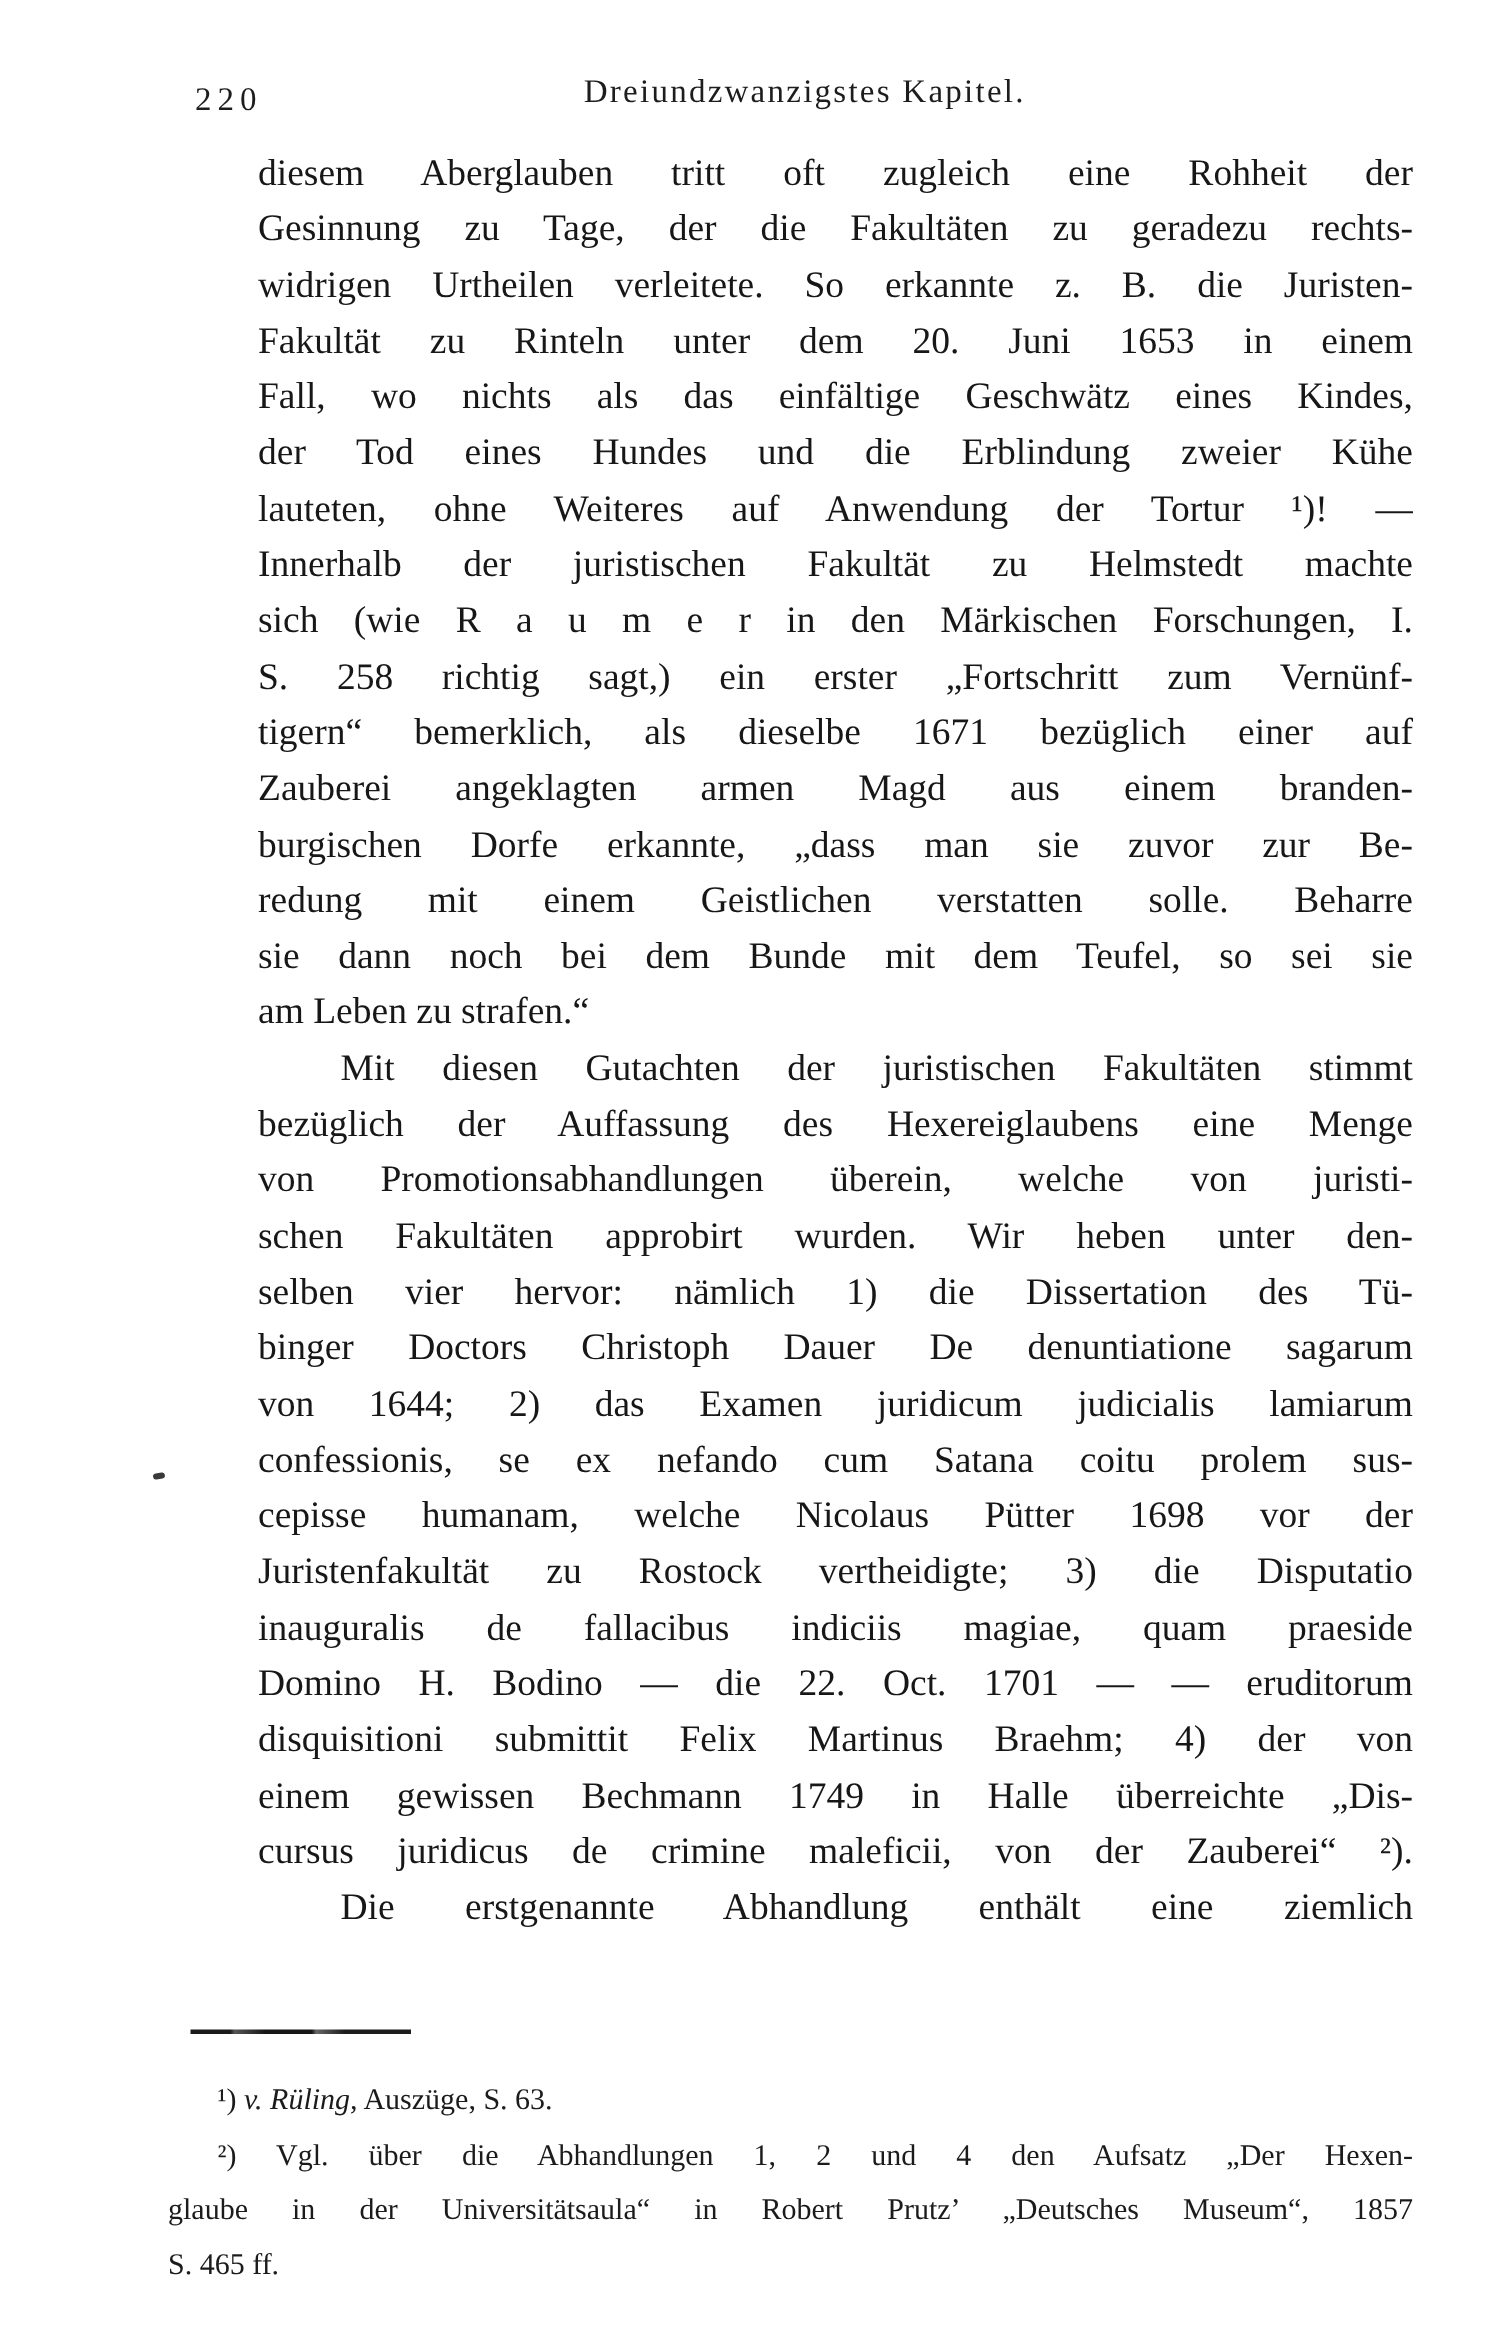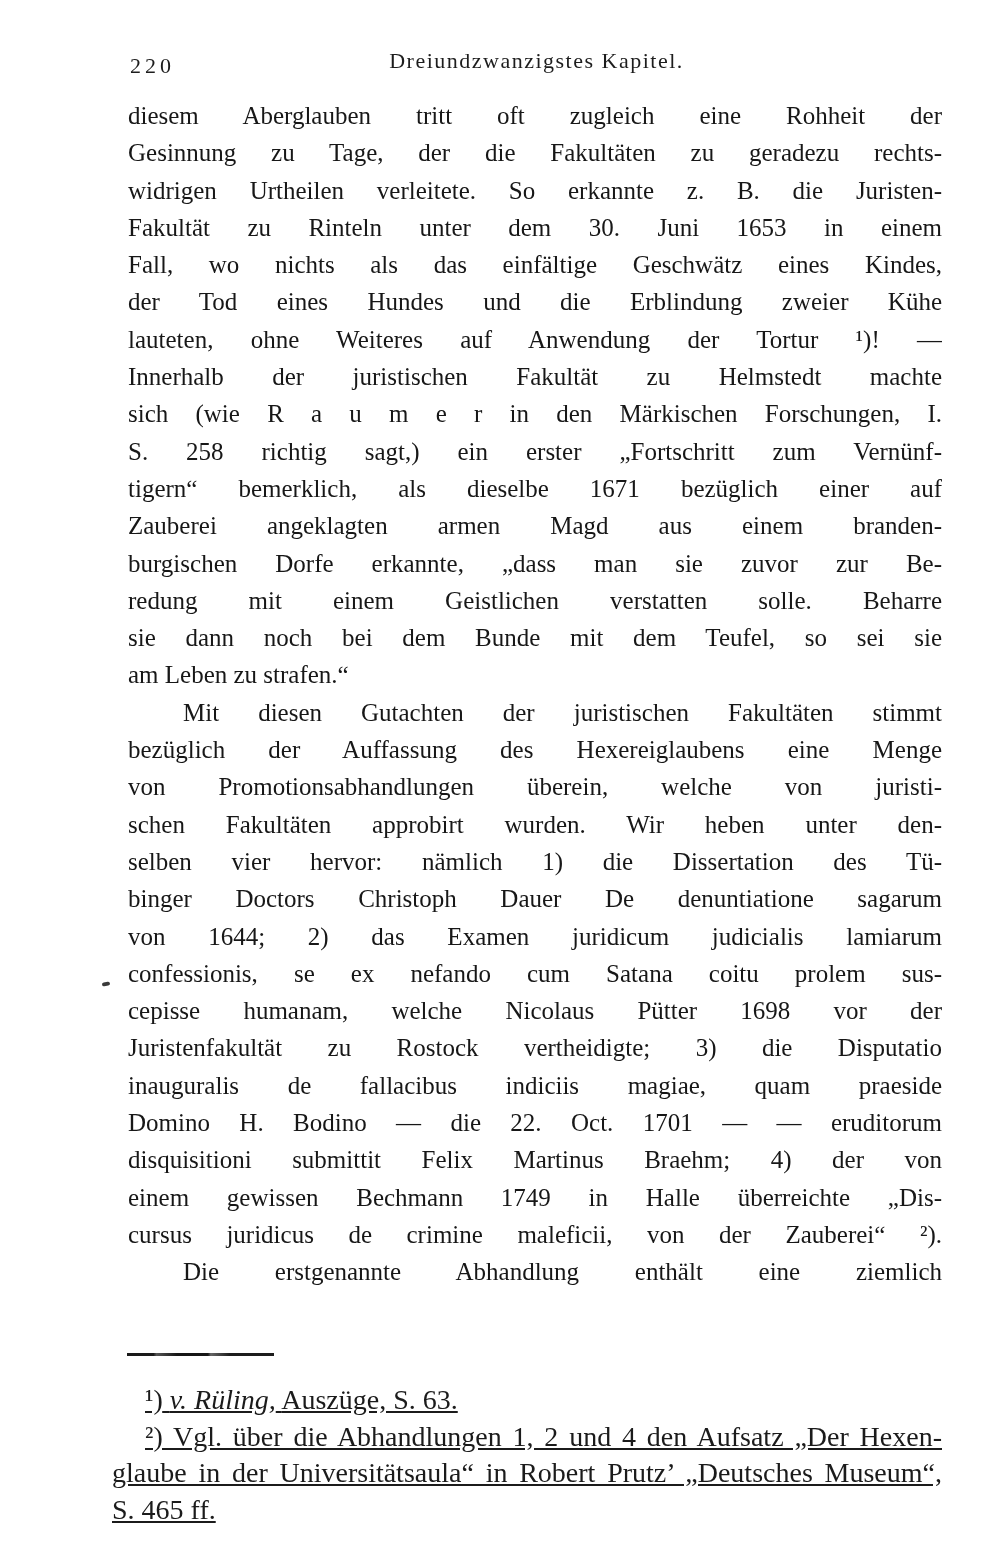--- a/index.html
+++ b/index.html
@@ -49,20 +49,21 @@
     left: 128px;
     width: 814px;
     font-size: 25px;
   }
   .line {
     height: 37.3px;
     line-height: 37.3px;
     text-align: justify;
     text-align-last: justify;
     overflow: hidden;
+    margin-left: 44px;
   }
   .line.indent { padding-left: 55px; }
   .line.short  { text-align: left; text-align-last: left; }
 
   
   .artifact {
     position: absolute;
     left: 102px;
     top: 982px;
     width: 8px;
@@ -83,23 +84,22 @@
       #1a1a1a 0%, #1a1a1a 18%, #555 20%, #161616 34%,
       #161616 55%, #666 57%, #1c1c1c 70%, #1c1c1c 100%);
   }
 
   
   .footnotes {
     position: absolute;
     top: 1382px;
     left: 112px;
     width: 830px;
-    font-size: 28px;
+    font-size: 20px;
     color: #1b1b1b;
-    text-decoration: underline;
   }
   .fn-line {
     height: 36.5px;
     line-height: 36.5px;
     text-align: left;
     overflow: hidden;
   }
   .fn-line.fn-just { text-align: justify; text-align-last: justify; }
   .fn-line.fn-indent { padding-left: 33px; }
   .fn-line em { font-style: italic; }
@@ -111,21 +111,21 @@
 
   <div class="runhead">
     <span class="pagenum">220</span>
     <span class="chapter">Dreiundzwanzigstes Kapitel.</span>
   </div>
 
   <div class="body-text">
     <div class="line">diesem Aberglauben tritt oft zugleich eine Rohheit der</div>
     <div class="line">Gesinnung zu Tage, der die Fakultäten zu geradezu rechts-</div>
     <div class="line">widrigen Urtheilen verleitete. So erkannte z. B. die Juristen-</div>
-    <div class="line">Fakultät zu Rinteln unter dem 30. Juni 1653 in einem</div>
+    <div class="line">Fakultät zu Rinteln unter dem 20. Juni 1653 in einem</div>
     <div class="line">Fall, wo nichts als das einfältige Geschwätz eines Kindes,</div>
     <div class="line">der Tod eines Hundes und die Erblindung zweier Kühe</div>
     <div class="line">lauteten, ohne Weiteres auf Anwendung der Tortur ¹)! —</div>
     <div class="line">Innerhalb der juristischen Fakultät zu Helmstedt machte</div>
     <div class="line">sich (wie R a u m e r in den Märkischen Forschungen, I.</div>
     <div class="line">S. 258 richtig sagt,) ein erster „Fortschritt zum Vernünf-</div>
     <div class="line">tigern“ bemerklich, als dieselbe 1671 bezüglich einer auf</div>
     <div class="line">Zauberei angeklagten armen Magd aus einem branden-</div>
     <div class="line">burgischen Dorfe erkannte, „dass man sie zuvor zur Be-</div>
     <div class="line">redung mit einem Geistlichen verstatten solle. Beharre</div>

